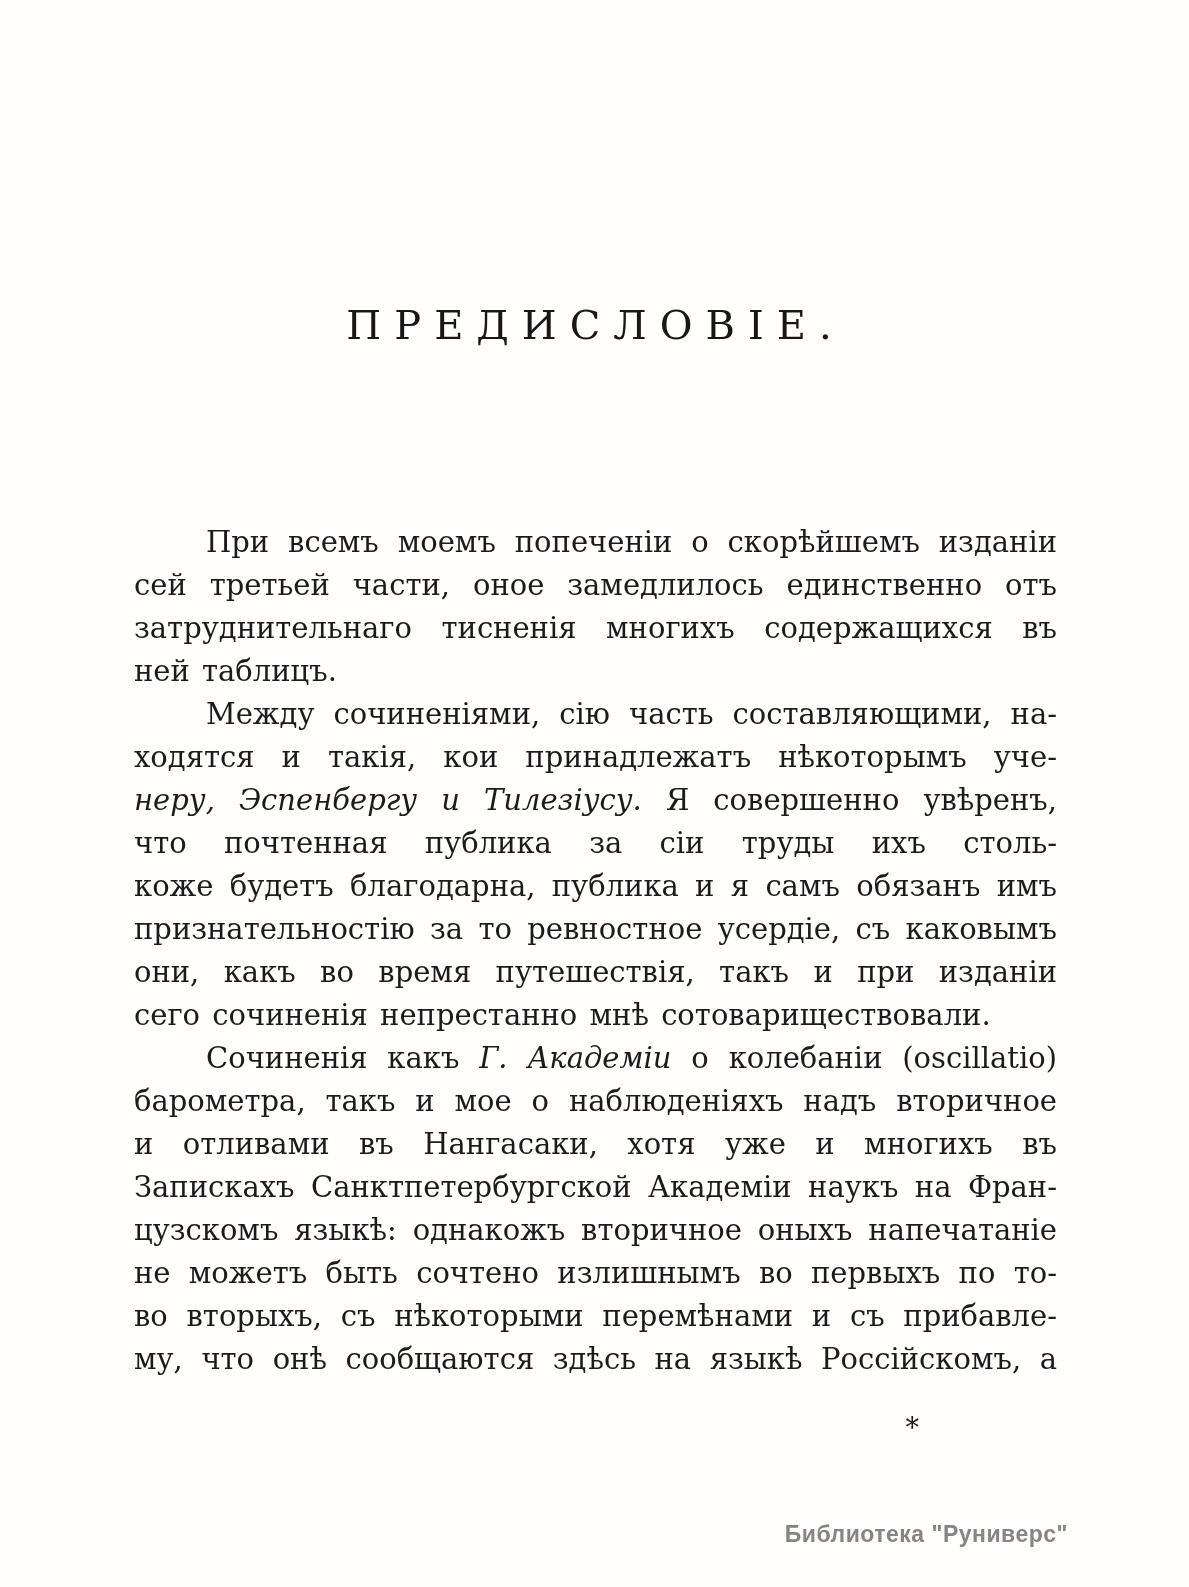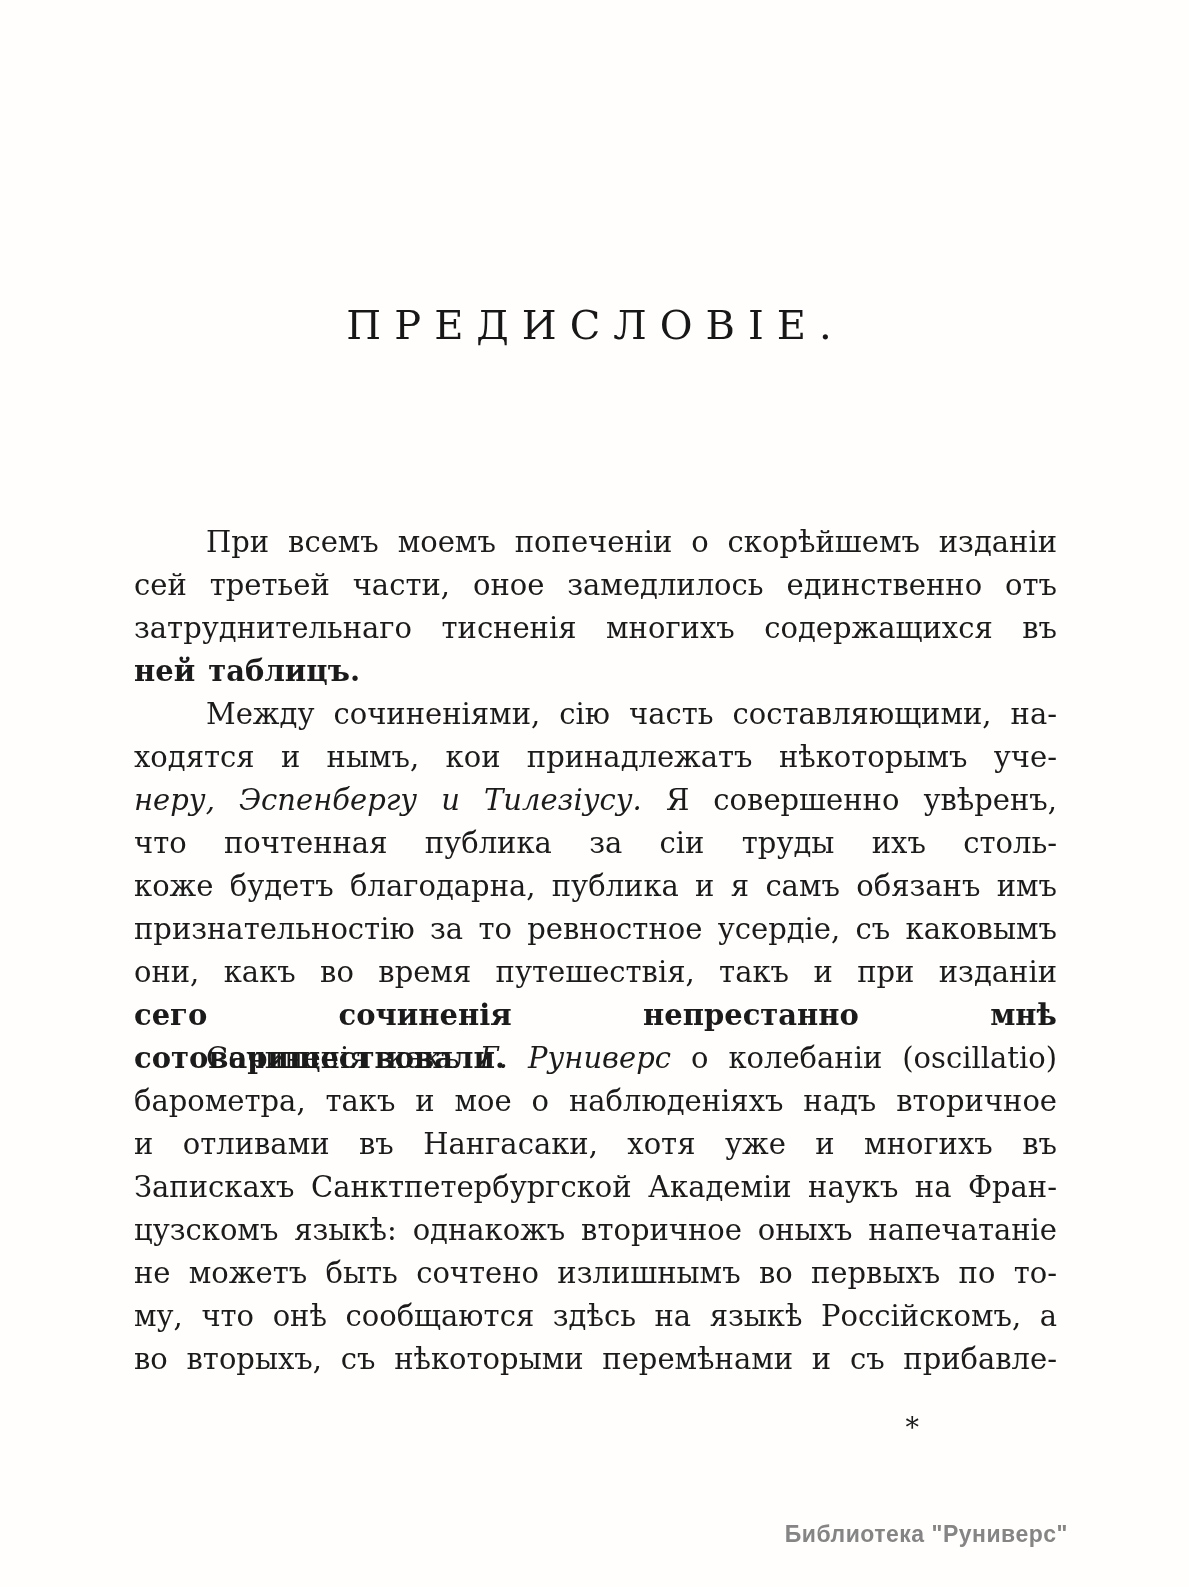--- a/index.html
+++ b/index.html
@@ -35,21 +35,21 @@
     word-spacing: 3px;
   }
   .line {
     text-align: justify;
     text-align-last: justify;
     -moz-text-align-last: justify;
     height: 43px;
     white-space: normal;
   }
   .line.indent { text-indent: 72px; }
-  .line.last { text-align-last: left; font-weight: bold; -moz-text-align-last: left; }
+  .line.last { text-align-last: left; -moz-text-align-last: left; }
   .line .em { font-style: italic; }
   .footnote-mark {
     position: absolute;
     top: 1412px;
     left: 134px;
     width: 923px;
     text-align: right;
     padding-right: 138px;
     font-size: 27px;
     color: #1b1b1b;
@@ -69,31 +69,31 @@
 <body>
 
 <div class="page">
   <h1 class="title">ПРЕДИСЛОВІЕ.</h1>
   <div class="text-block">
       <div class="line indent"><span>При всемъ моемъ попеченіи о скорѣйшемъ изданіи</span></div>
       <div class="line"><span>сей третьей части, оное замедлилось единственно отъ</span></div>
       <div class="line"><span>затруднительнаго тисненія многихъ содержащихся въ</span></div>
       <div class="line last"><span>ней таблицъ.</span></div>
       <div class="line indent"><span>Между сочиненіями, сію часть составляющими, на-</span></div>
-      <div class="line"><span>ходятся и нымъ, кои принадлежатъ нѣкоторымъ уче-</span></div>
+      <div class="line"><span>ходятся и такія, кои принадлежатъ нѣкоторымъ уче-</span></div>
       <div class="line"><span class="em">неру, Эспенбергу и Тилезіусу.</span><span> Я совершенно увѣренъ,</span></div>
       <div class="line"><span>что почтенная публика за сіи труды ихъ столь-</span></div>
       <div class="line"><span>коже будетъ благодарна, публика и я самъ обязанъ имъ</span></div>
       <div class="line"><span>признательностію за то ревностное усердіе, съ каковымъ</span></div>
       <div class="line"><span>они, какъ во время путешествія, такъ и при изданіи</span></div>
       <div class="line last"><span>сего сочиненія непрестанно мнѣ сотовариществовали.</span></div>
-      <div class="line indent"><span>Сочиненія какъ </span><span class="em">Г. Руниверс</span><span> о колебаніи (oscillatio)</span></div>
+      <div class="line indent"><span>Сочиненія какъ </span><span class="em">Г. Академіи</span><span> о колебаніи (oscillatio)</span></div>
       <div class="line"><span>барометра, такъ и мое о наблюденіяхъ надъ вторичное</span></div>
       <div class="line"><span>и отливами въ Нангасаки, хотя уже и многихъ въ</span></div>
       <div class="line"><span>Запискахъ Санктпетербургской Академіи наукъ на Фран-</span></div>
       <div class="line"><span>цузскомъ языкѣ: однакожъ вторичное оныхъ напечатаніе</span></div>
       <div class="line"><span>не можетъ быть сочтено излишнымъ во первыхъ по то-</span></div>
+      <div class="line"><span>во вторыхъ, съ нѣкоторыми перемѣнами и съ прибавле-</span></div>
       <div class="line"><span>му, что онѣ сообщаются здѣсь на языкѣ Россійскомъ, а</span></div>
-      <div class="line"><span>во вторыхъ, съ нѣкоторыми перемѣнами и съ прибавле-</span></div>
     </div>
   <div class="footnote-mark">*</div>
   <div class="watermark">Библиотека "Руниверс"</div>
 </div>
 
 </body></html>

